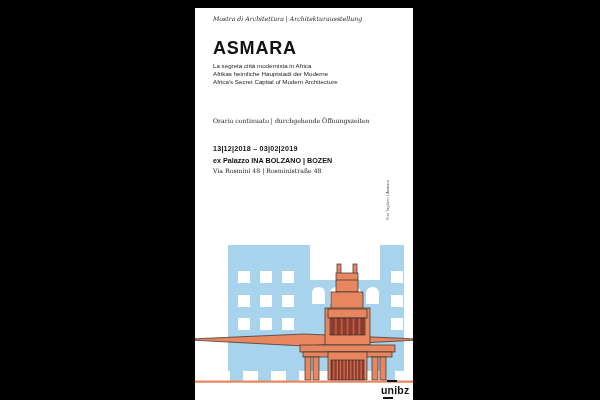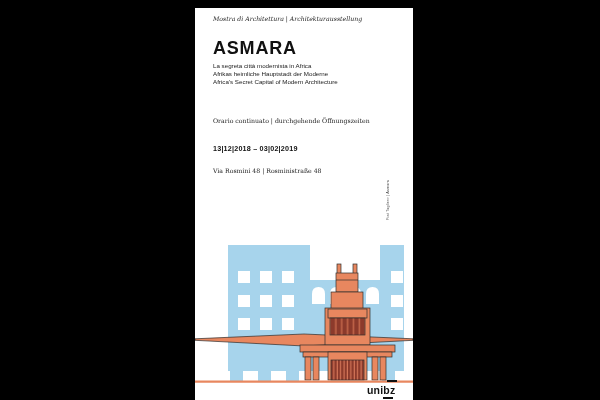--- a/index.html
+++ b/index.html
@@ -20,38 +20,39 @@
   .address{top:159px;font-family:"DejaVu Serif","Liberation Serif",serif;font-size:6.2px;}
   .credit{
     position:absolute;left:191px;top:160px;height:52px;
     writing-mode:vertical-rl;transform:rotate(180deg);
     font-size:3.6px;letter-spacing:0.25px;color:#444;white-space:nowrap;
   }
   .illustration{position:absolute;left:0;top:230px;width:218px;height:170px;}
   .unibz{position:absolute;left:172px;top:372px;width:38px;color:#111;}
   .unibz .bar-top{width:10px;height:2px;background:#111;margin-left:20px;margin-bottom:3px;}
   .unibz .bar-bottom{width:10px;height:2px;background:#111;margin-left:16px;margin-top:2px;}
-  .unibz .word{font-size:10.5px;font-weight:bold;line-height:10px;letter-spacing:0.2px;}
+  .unibz .word{font-size:10.5px;font-weight:bold;line-height:10px;letter-spacing:0.2px;margin-left:14px;}
 </style>
 </head>
 <body>
 
 <div class="poster">
 
   <div class="txt header-line">Mostra di Architettura | Architekturausstellung</div>
   <div class="txt title">ASMARA</div>
 
   <div class="txt subtitle">
     <div>La segreta città modernista in Africa</div>
     <div>Afrikas heimliche Hauptstadt der Moderne</div>
     <div>Africa's Secret Capital of Modern Architecture</div>
   </div>
 
   <div class="txt dates">13|12|2018 – 03|02|2019</div>
   <div class="txt hours">Orario continuato | durchgehende Öffnungszeiten</div>
+  <div class="txt venue">ex Palazzo INA BOLZANO | BOZEN</div>
   <div class="txt address">Via Rosmini 48 | Rosministraße 48</div>
 
   <div class="credit">Fiat Tagliero | Asmara</div>
 
   <svg class="illustration" viewBox="0 0 218 170">
     <defs>
       <pattern id="ribsWide" width="5.9" height="20" patternUnits="userSpaceOnUse">
         <rect width="5.9" height="20" fill="#8C3A2B"></rect>
         <rect x="4.4" width="1.5" height="20" fill="#C4674A"></rect>
       </pattern>

